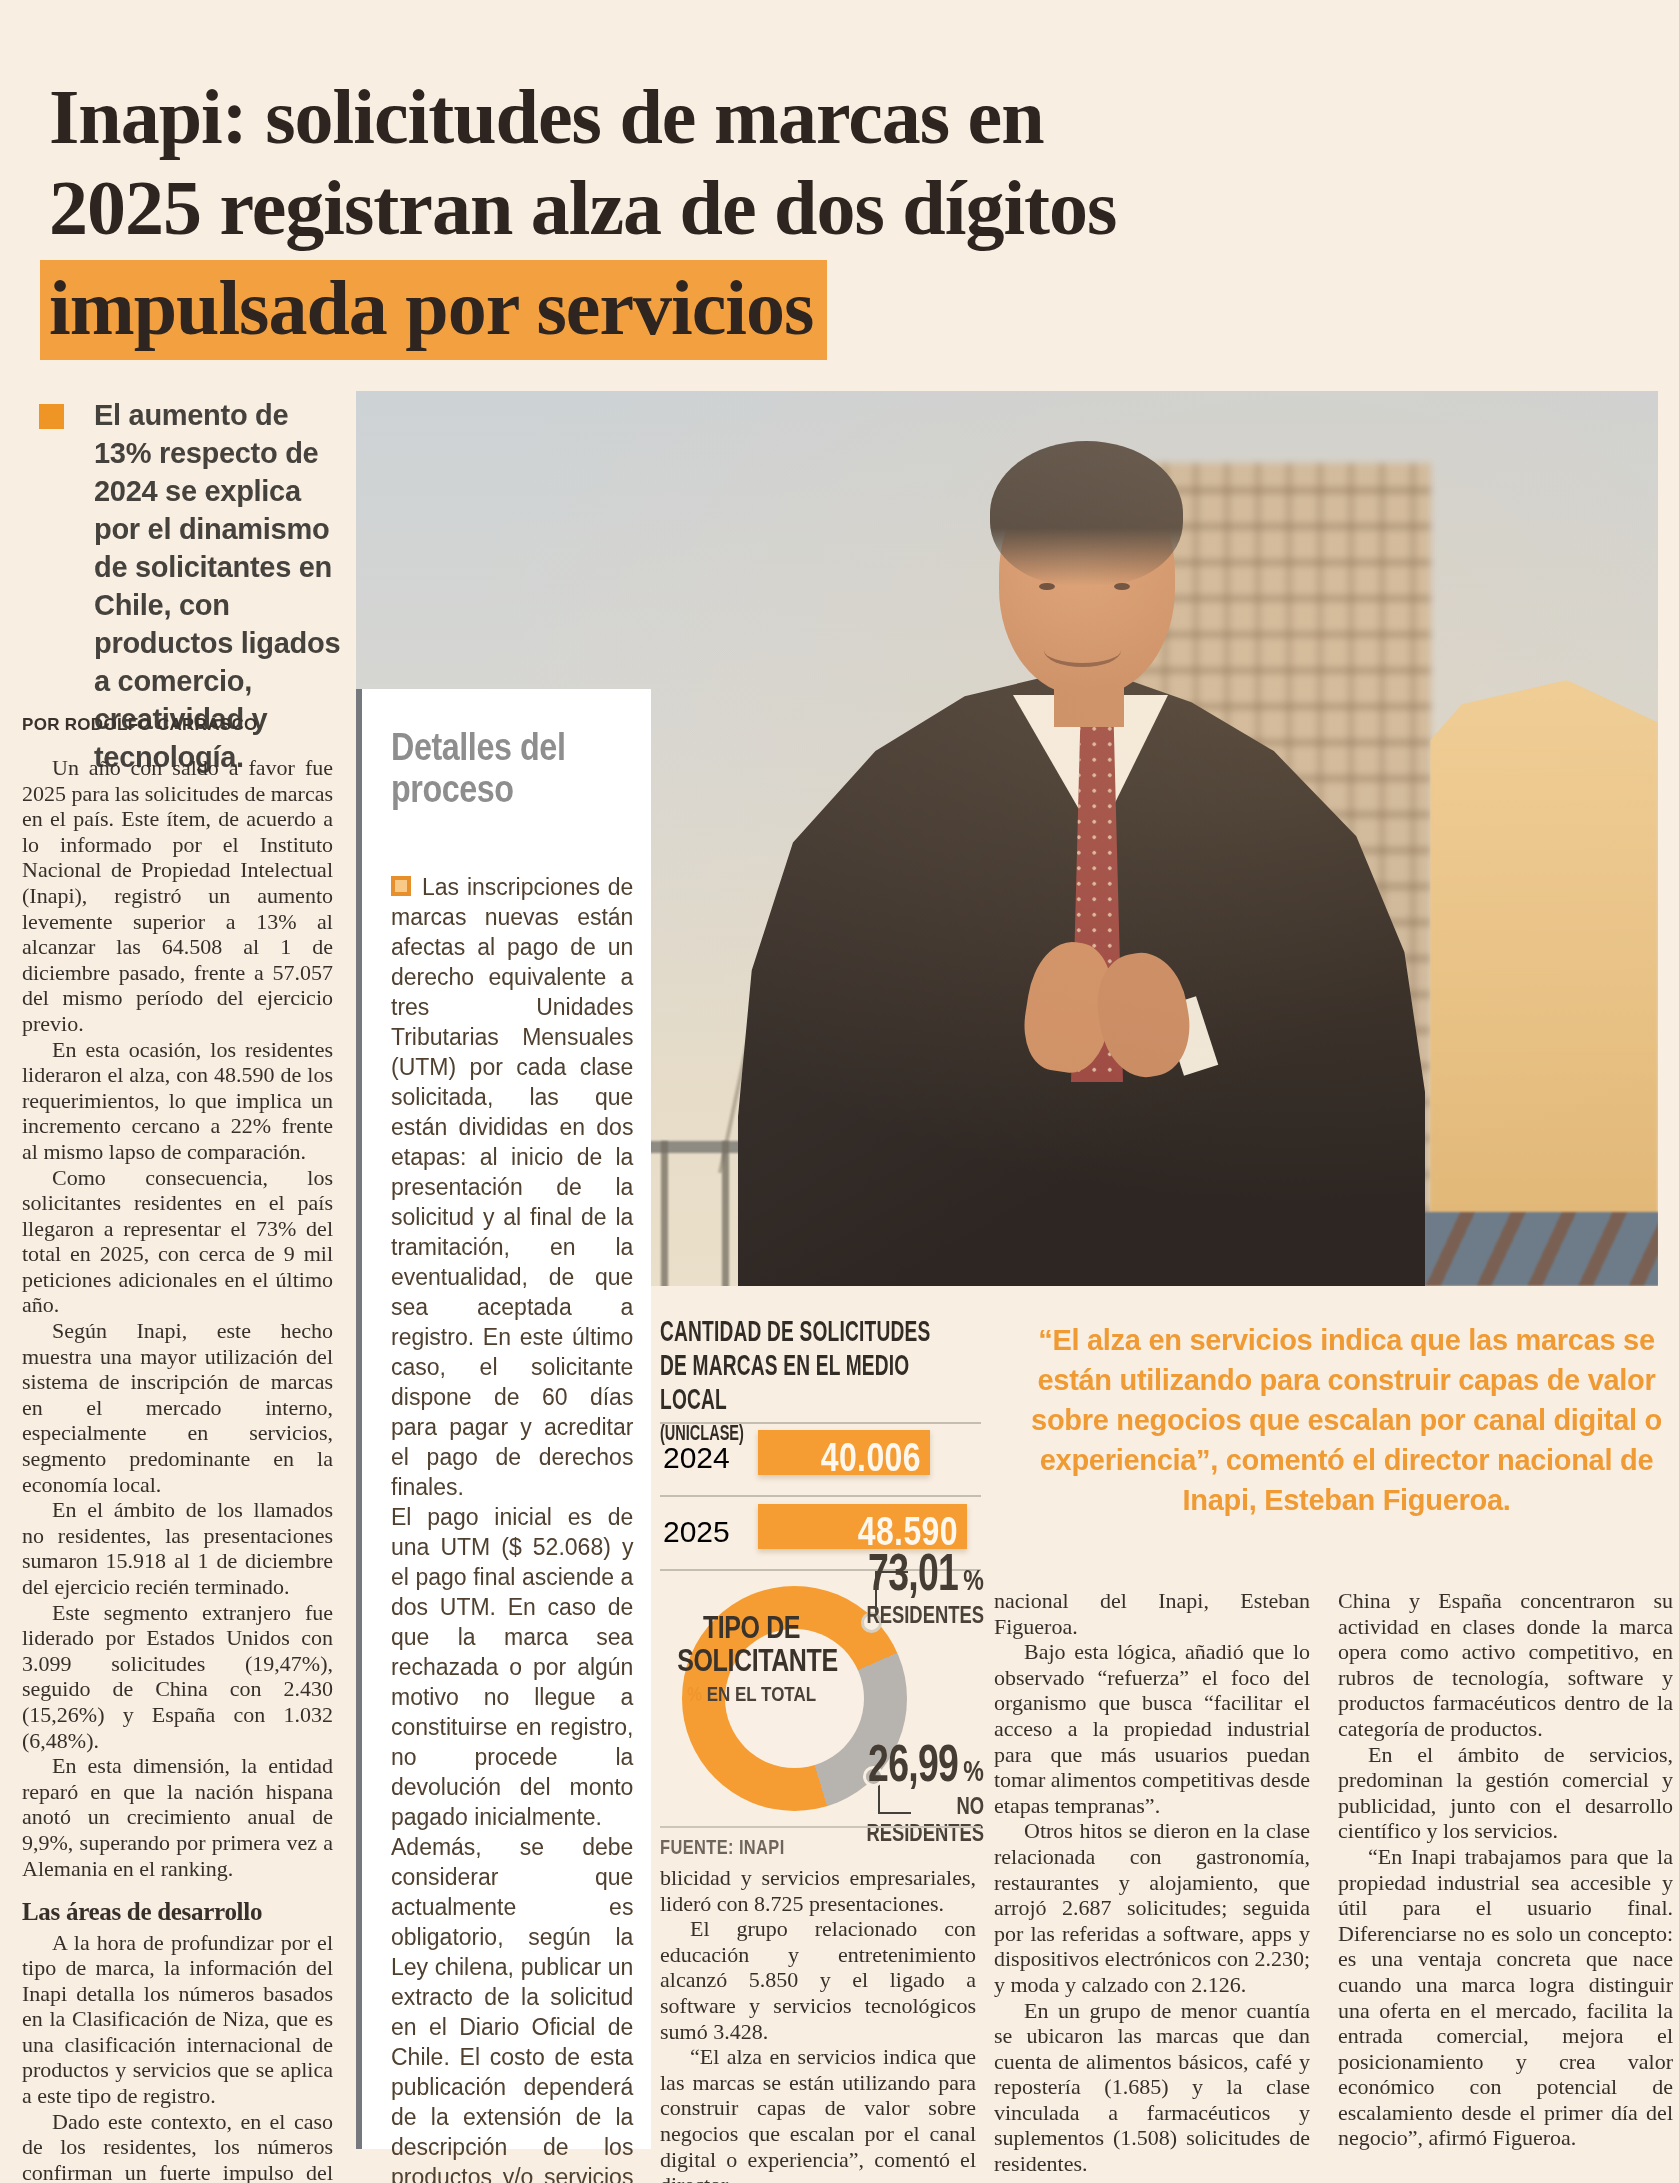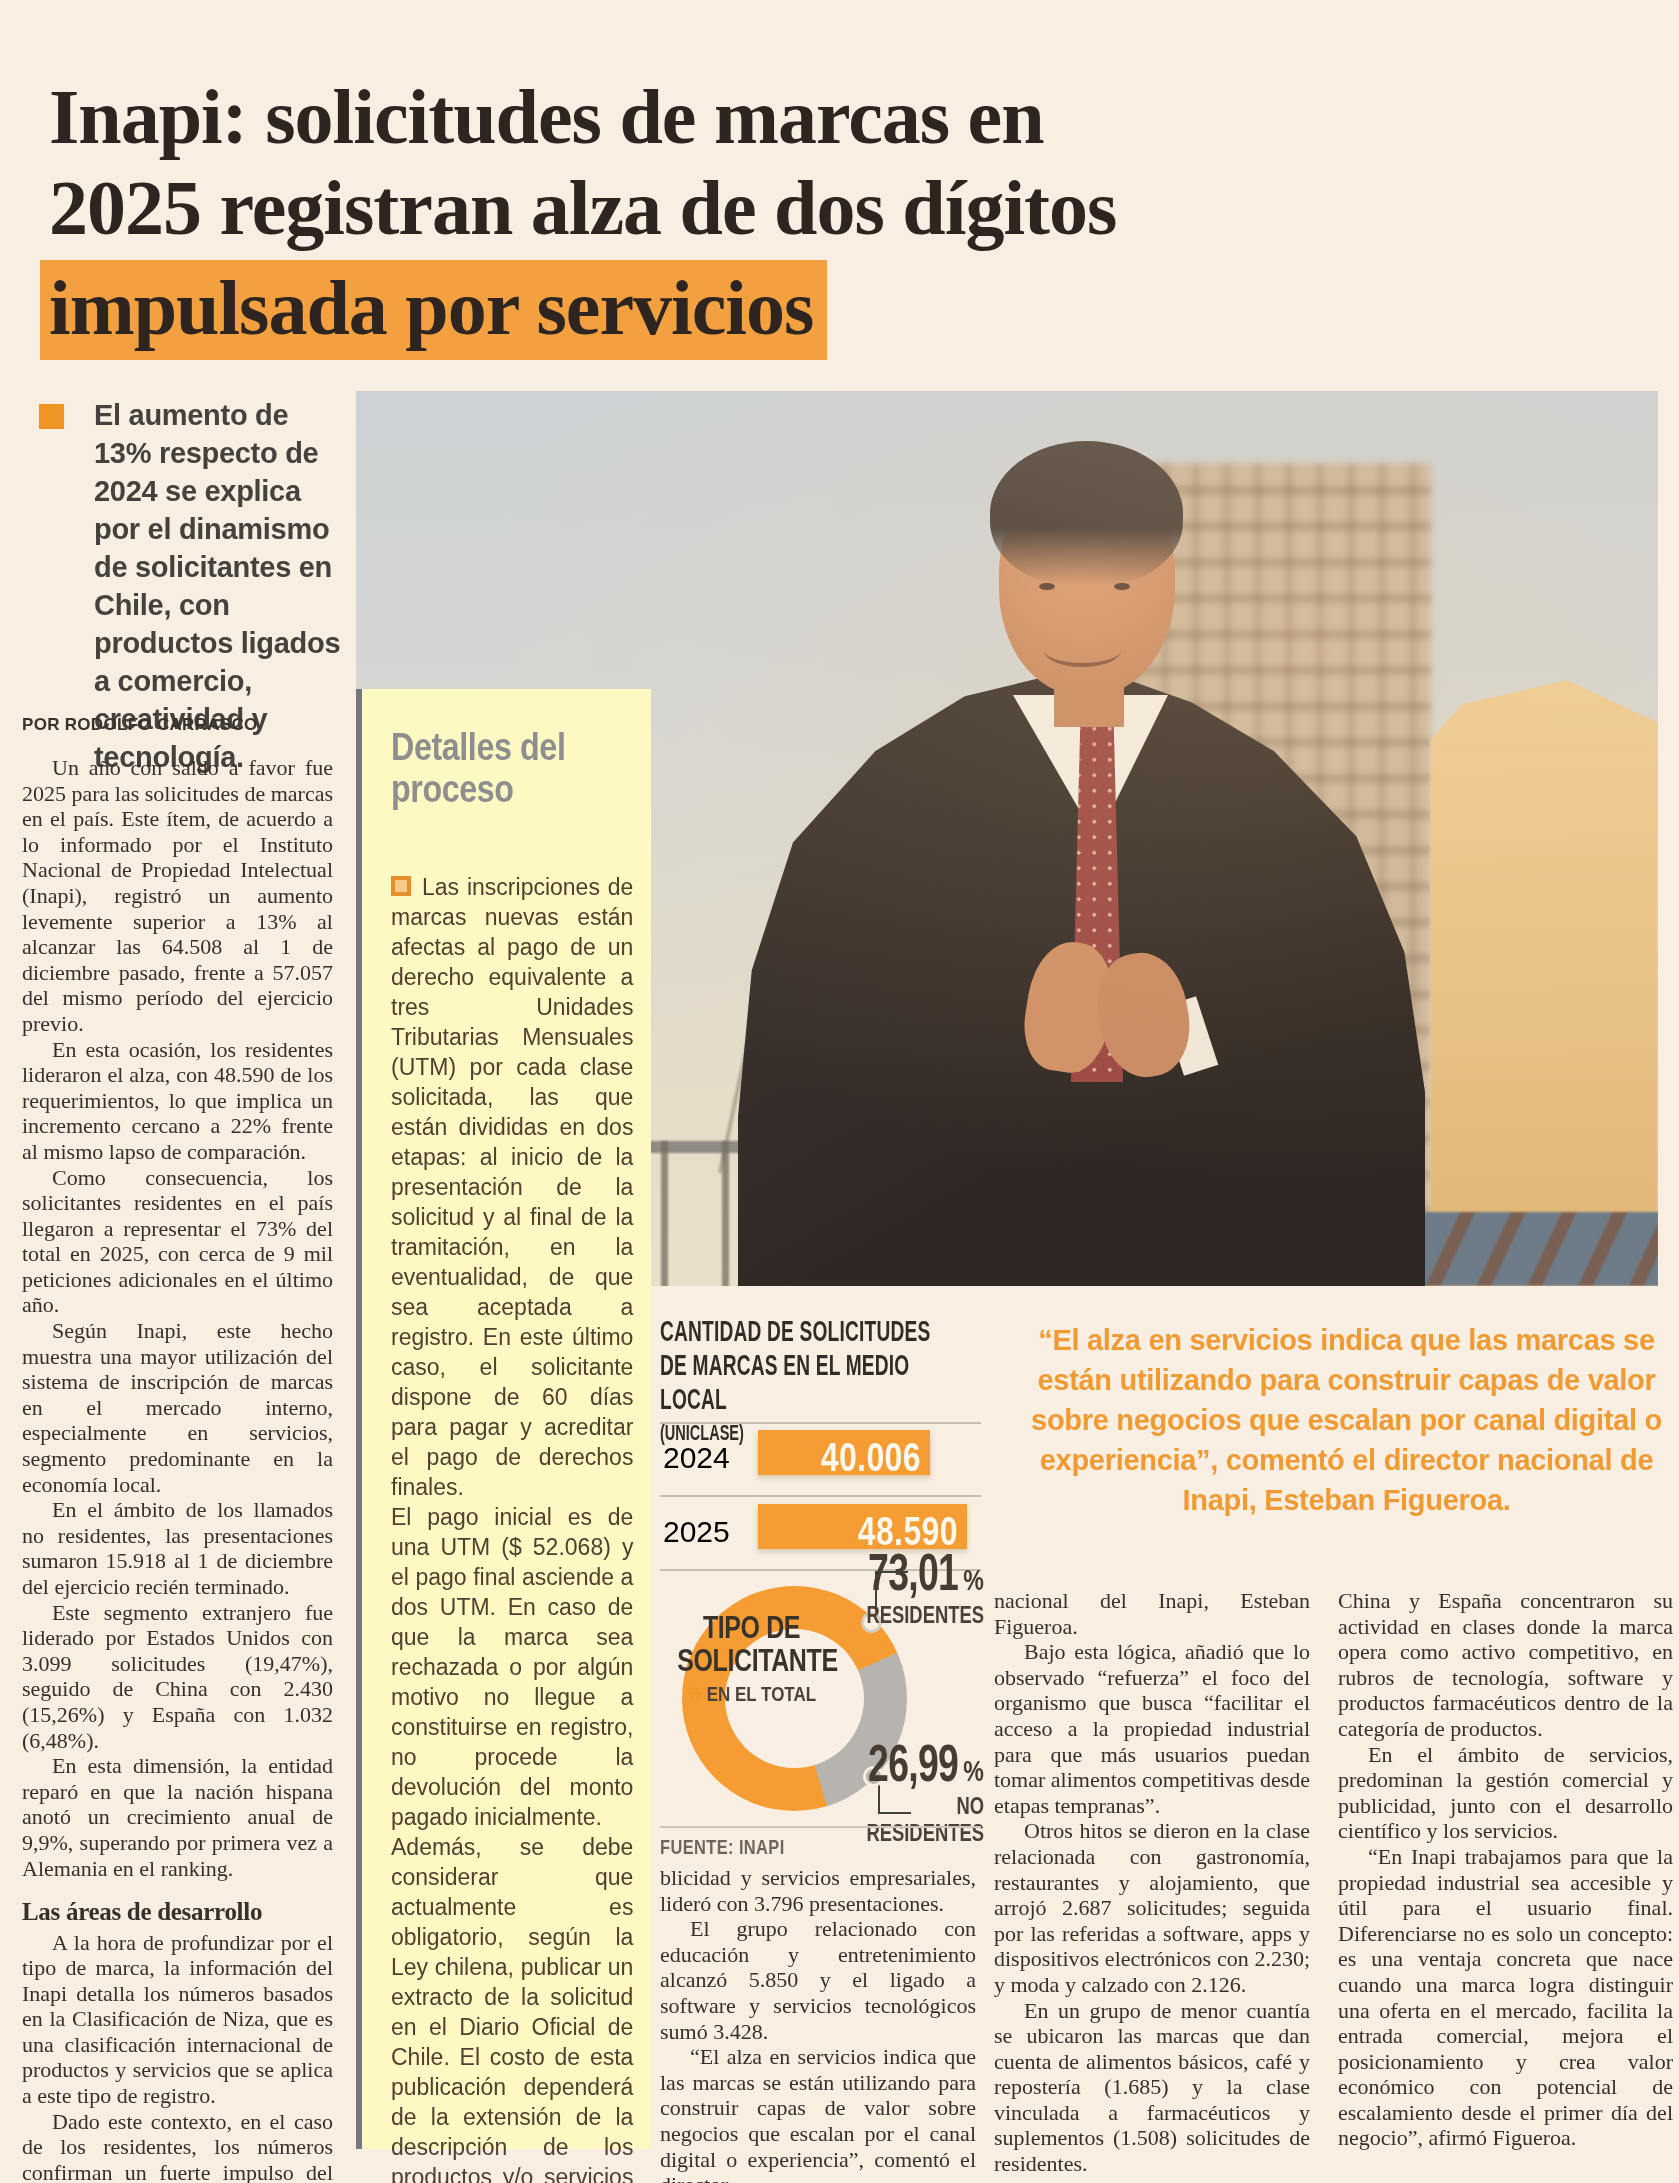--- a/index.html
+++ b/index.html
@@ -71,21 +71,21 @@
   #neck{left:698px;top:279px;width:70px;height:57px;background:#c98a62;}
   #hand-l{left:671px;top:551px;width:84px;height:130px;border-radius:46% 46% 40% 40%;
     background:#cf9065;transform:rotate(9deg);}
   #hand-r{left:743px;top:562px;width:89px;height:124px;border-radius:46%;
     background:#c98a62;transform:rotate(-10deg);}
   #cuff-r{left:816px;top:609px;width:36px;height:72px;background:#efe8da;transform:rotate(-18deg);}
   #warm{left:0;top:0;width:100%;height:100%;
     background:radial-gradient(ellipse at 72% 28%,rgba(245,205,150,.20),transparent 62%);}
 
   
-  #sidebar{left:356px;top:689px;width:295px;height:1460px;background:#fef9c3;
+  #sidebar{left:356px;top:689px;width:295px;height:1460px;background:#ffffff;
     border-left:6.2px solid #75787c;box-sizing:border-box;padding:37px 17.6px 0 29px;}
   #sidebar-title{font-size:38px;line-height:42px;font-weight:700;color:#8e8e8e;
     transform:scaleX(.85);transform-origin:left top;letter-spacing:-0.5px;}
   #sidebar-body{margin-top:62px;font-size:23px;line-height:30px;color:#50402f;
     text-align:justify;}
   #sidebar-body p{margin:0;}
   #sidebar-bullet{display:inline-block;width:19.6px;height:19.6px;box-sizing:border-box;
     border:4.1px solid #e78f2b;background:#f9c987;margin-right:11.4px;transform:translateY(1px);}
   #chart-title-wrap{left:660px;top:1314px;width:485px;transform:scaleX(.66);transform-origin:left top;
     color:#322c27;}
@@ -236,21 +236,21 @@
 <div id="callout-nores" class="abs callout">
   <span class="num">26,99</span><span class="pct">%</span>
   <span class="lab">NO RESIDENTES</span>
 </div>
 <div id="fuente-rule" class="abs"></div>
 <div id="fuente" class="abs">FUENTE: INAPI</div>
 
 <div id="pullquote" class="abs">“El alza en servicios indica que las marcas se están utilizando para construir capas de valor sobre negocios que escalan por canal digital o experiencia”, comentó el director nacional de Inapi, Esteban Figueroa.</div>
 
 <div id="col-b1" class="abs body-serif">
-  <p class="noindent">blicidad y servicios empresariales, lideró con 3.796 presentaciones.</p>
+  <p class="noindent">blicidad y servicios empresariales, lideró con 8.725 presentaciones.</p>
   <p>El grupo relacionado con educación y entretenimiento alcanzó 5.850 y el ligado a software y servicios tecnológicos sumó 3.428.</p>
   <p>“El alza en servicios indica que las marcas se están utilizando para construir capas de valor sobre negocios que escalan por el canal digital o experiencia”, comentó el director</p>
 </div>
 <div id="col-b2" class="abs body-serif">
   <p class="noindent">nacional del Inapi, Esteban Figueroa.</p>
   <p>Bajo esta lógica, añadió que lo observado “refuerza” el foco del organismo que busca “facilitar el acceso a la propiedad industrial para que más usuarios puedan tomar alimentos competitivas desde etapas tempranas”.</p>
   <p>Otros hitos se dieron en la clase relacionada con gastronomía, restaurantes y alojamiento, que arrojó 2.687 solicitudes; seguida por las referidas a software, apps y dispositivos electrónicos con 2.230; y moda y calzado con 2.126.</p>
   <p>En un grupo de menor cuantía se ubicaron las marcas que dan cuenta de alimentos básicos, café y repostería (1.685) y la clase vinculada a farmacéuticos y suplementos (1.508) solicitudes de residentes.</p>
   <p>En el caso de Estados Unidos,</p>
 </div>

